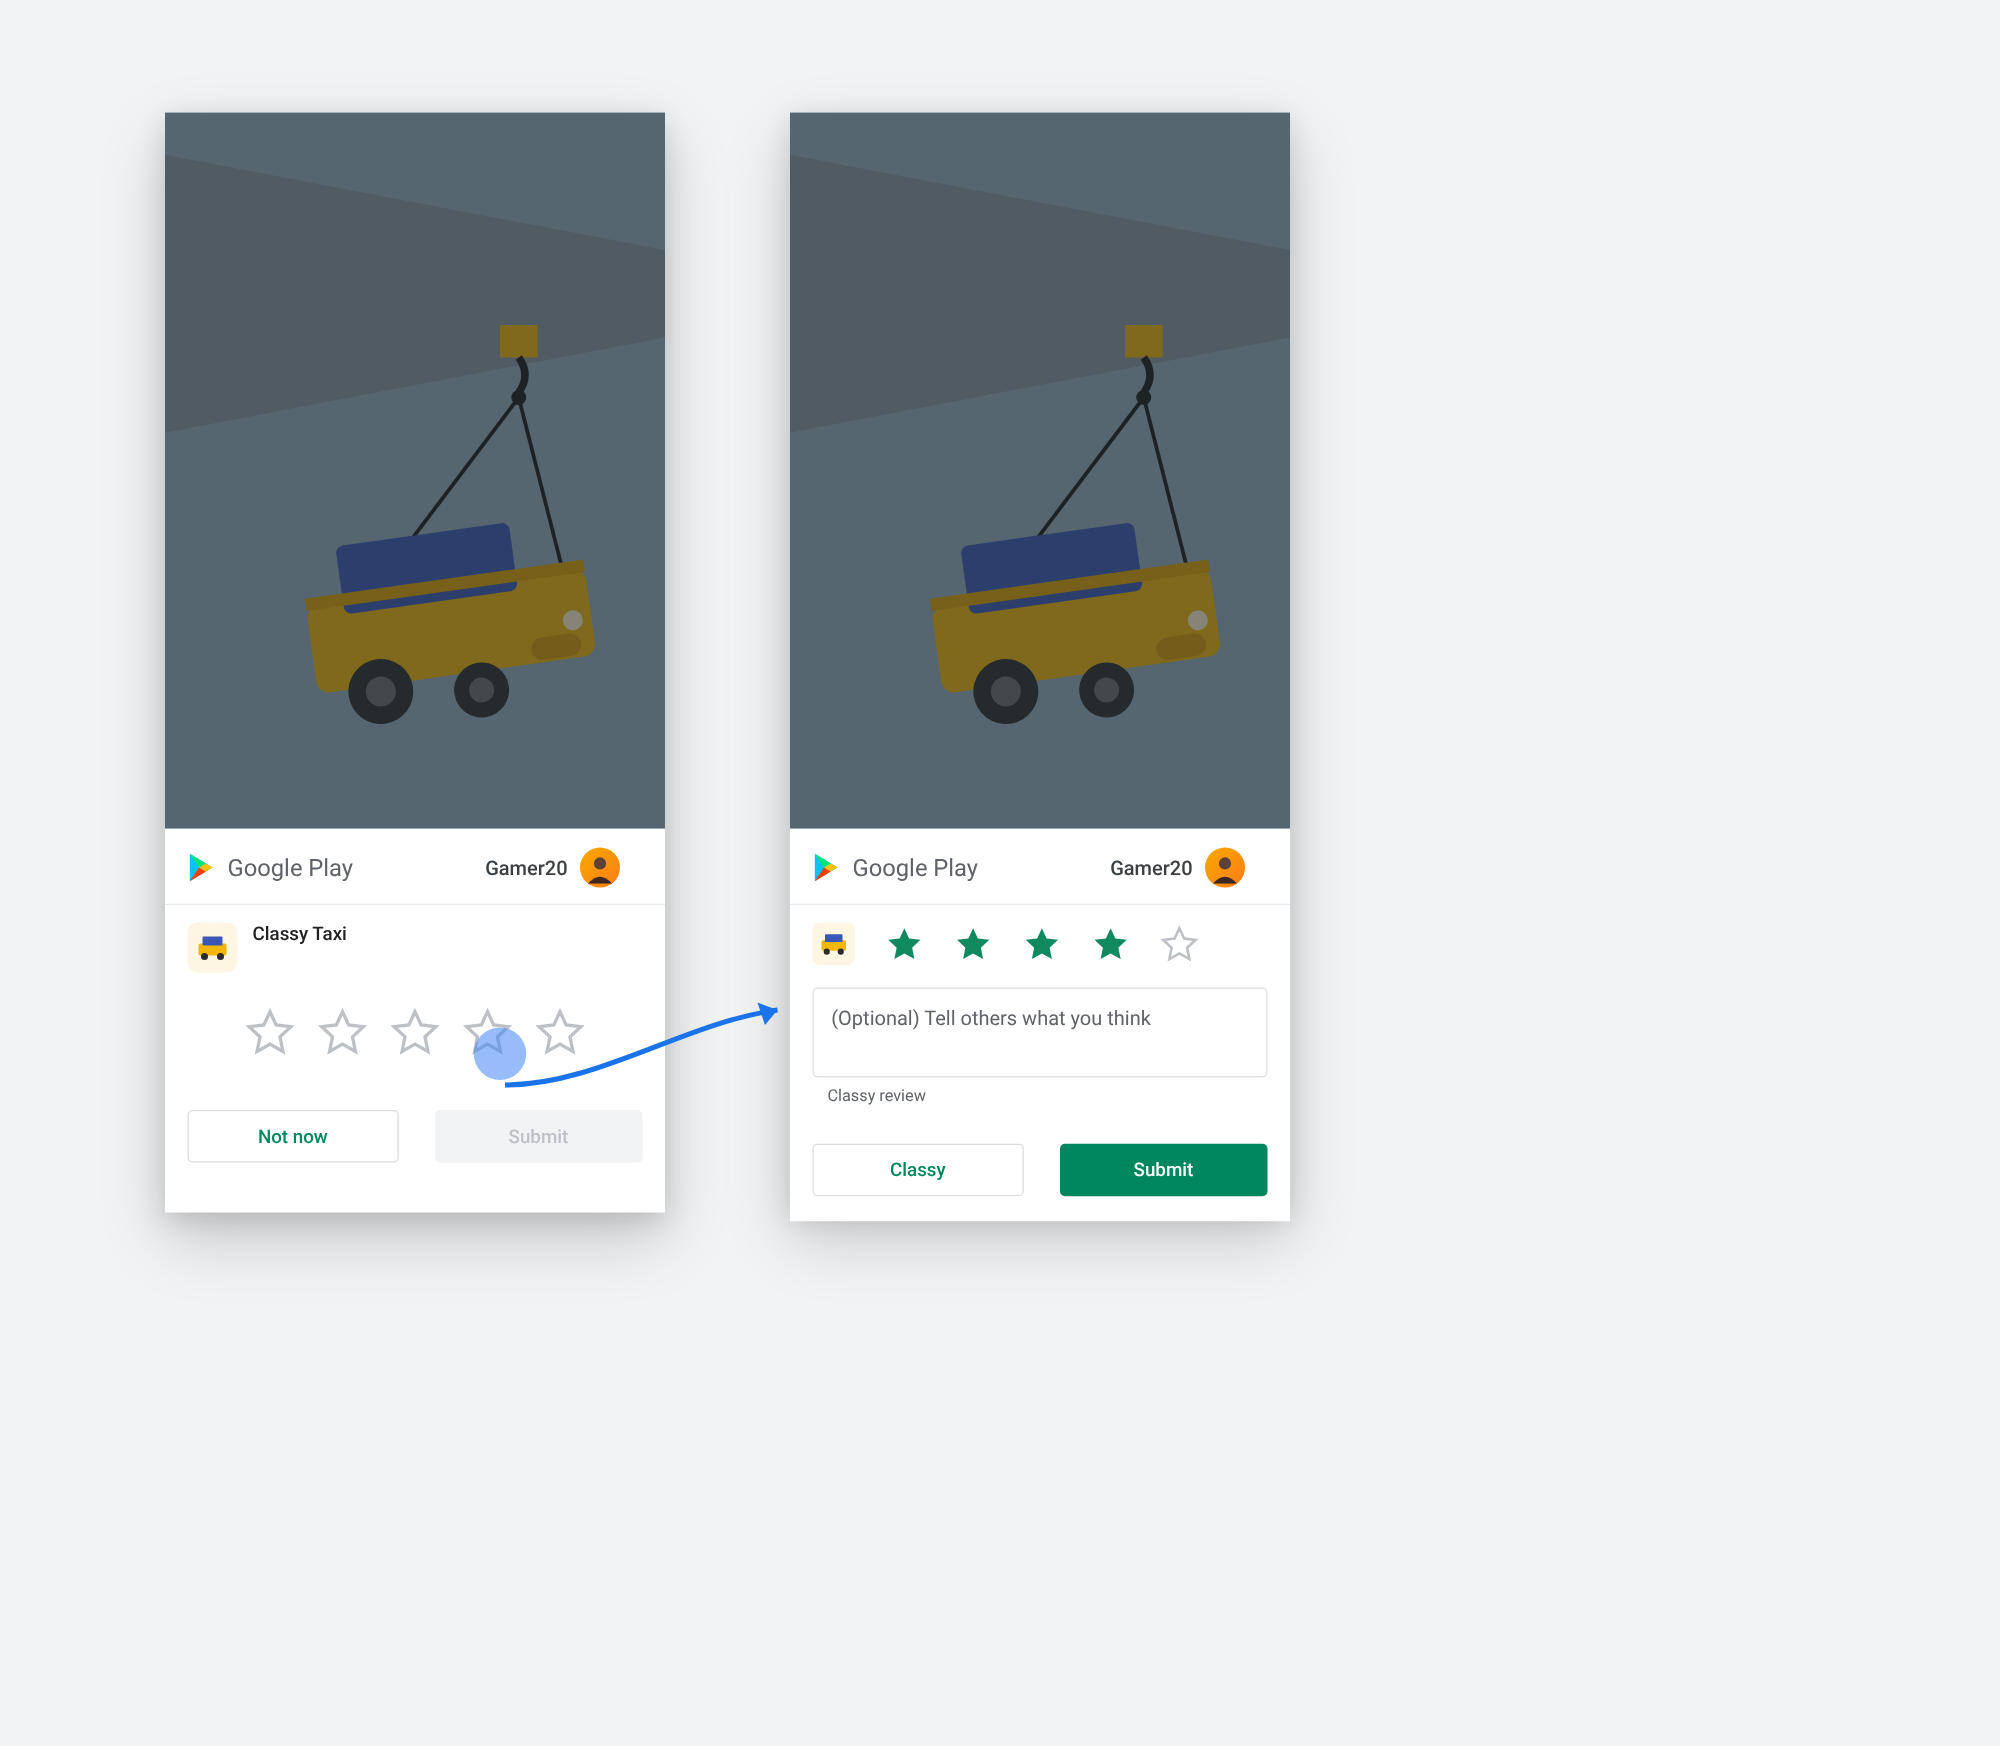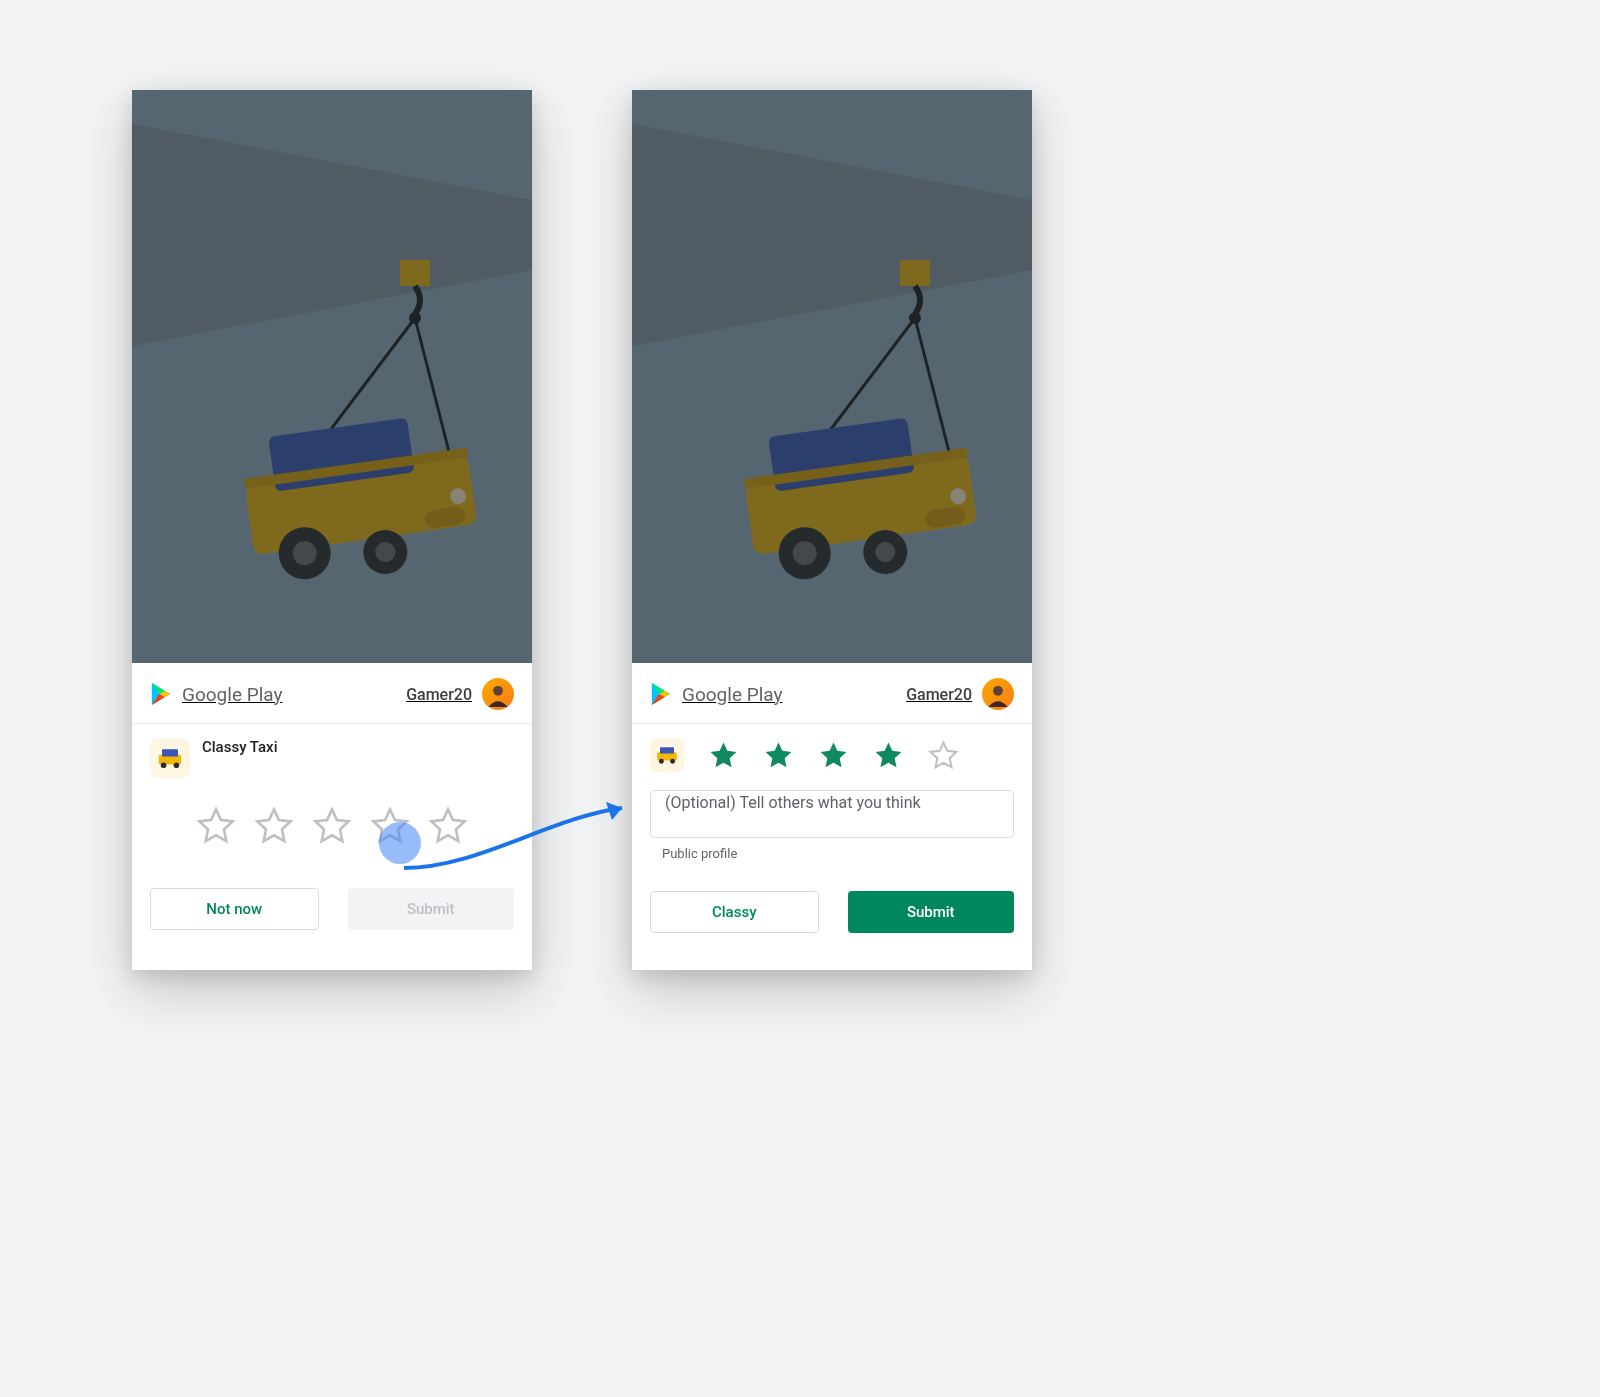--- a/index.html
+++ b/index.html
@@ -34,23 +34,22 @@
   }
   .card {
     width: 100%;
     background: #fff;
     position: relative;
     z-index: 10;
   }
   .header-row {
     display: flex;
     align-items: center;
-    padding: 15px 18px 13px 18px;
+    padding: 15px 36px 13px 18px;
     border-bottom: 1px solid #e8eaed;
-    text-decoration: underline;
   }
   .play-logo { width: 22px; height: 24px; margin-right: 10px; flex-shrink:0; }
   .play-text { color: #5f6368; font-size: 19px; }
   .spacer { flex: 1; }
   .username { color: #3c4043; font-size: 16px; font-weight: 500; margin-right: 10px; margin-left: 45px; }
   .avatar {
     width: 32px; height: 32px; border-radius: 50%;
     background: linear-gradient(135deg,#f9ab00,#fa7b17);
     display:flex; align-items:center; justify-content:center; overflow:hidden;
   }
@@ -86,22 +85,22 @@
   .rating-row-filled {
     display:flex; align-items:center; padding: 14px 18px 8px 18px; gap: 24px;
   }
   .star-fill { width: 31px; height: 31px; }
   .star-fill svg { width:100%; height:100%; }
 
   .textarea-box {
     margin: 10px 18px 6px 18px;
     border: 1px solid #dadce0;
     border-radius: 4px;
-    padding: 2px 14px;
-    height: 48px;
+    padding: 14px 14px;
+    height: 72px;
     color: #5f6368;
     font-size: 16px;
   }
   .public-label {
     font-size: 13px; color:#5f6368; padding: 2px 0 0 30px;
   }
 
   .btn-row {
     display:flex; gap: 29px; padding: 30px 18px 20px 18px;
   }
@@ -294,21 +293,21 @@
             <use href="#star" fill="#0f8a5f"></use>
           </svg></span>
       <span class="star-fill"><svg>
             <use href="#star" fill="none" stroke="#bdc1c6" stroke-width="1.6"></use>
           </svg></span>
     </div>
 
     <div class="textarea-box">
       <span>(Optional) Tell others what you think</span>
     </div>
-    <div class="public-label">Public profile</div>
+    <div class="public-label">Classy review</div>
 
     <div class="btn-row btn-row2">
       <div class="btn btn-outlined-green">
         <span>Classy</span>
       </div>
       <div class="btn btn-green-solid">
         <span>Submit</span>
       </div>
     </div>
   </div>

